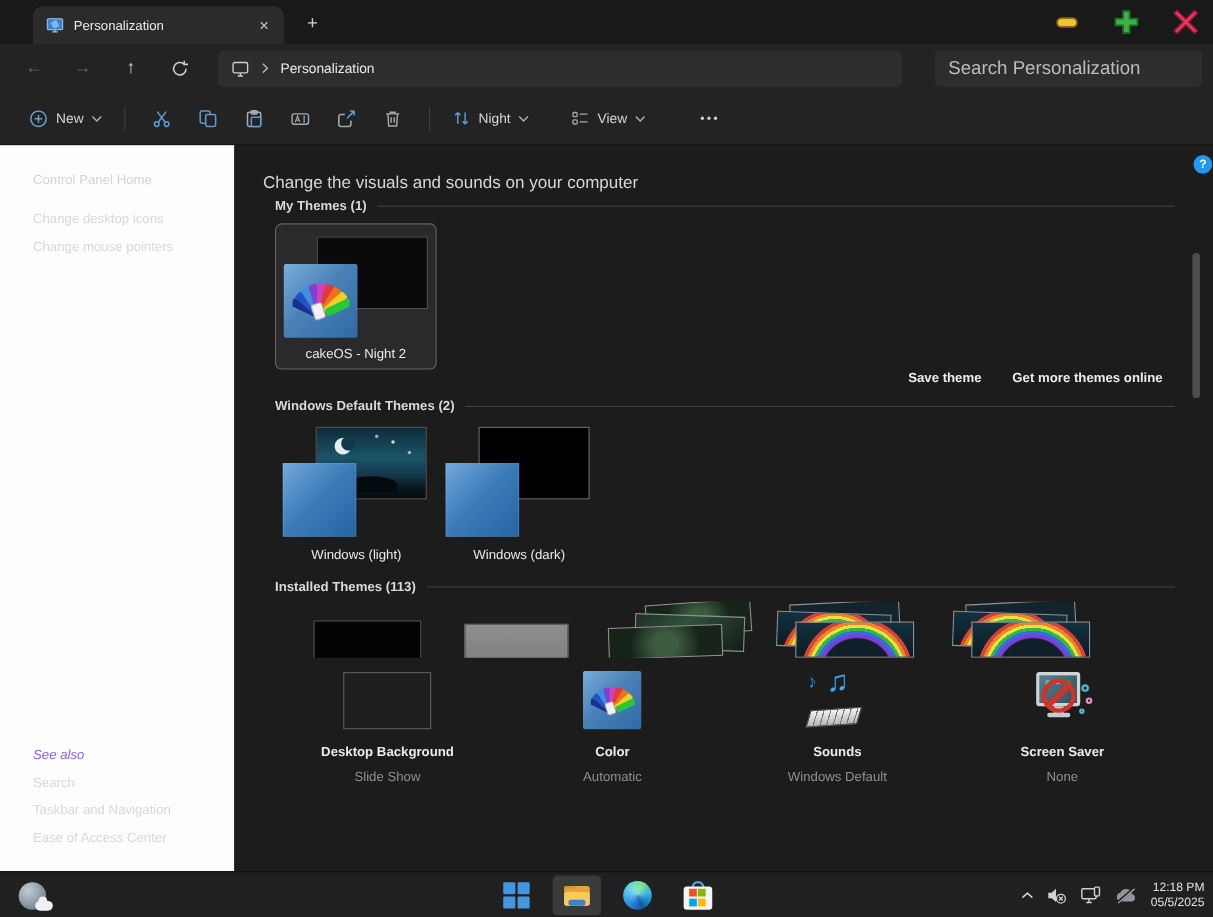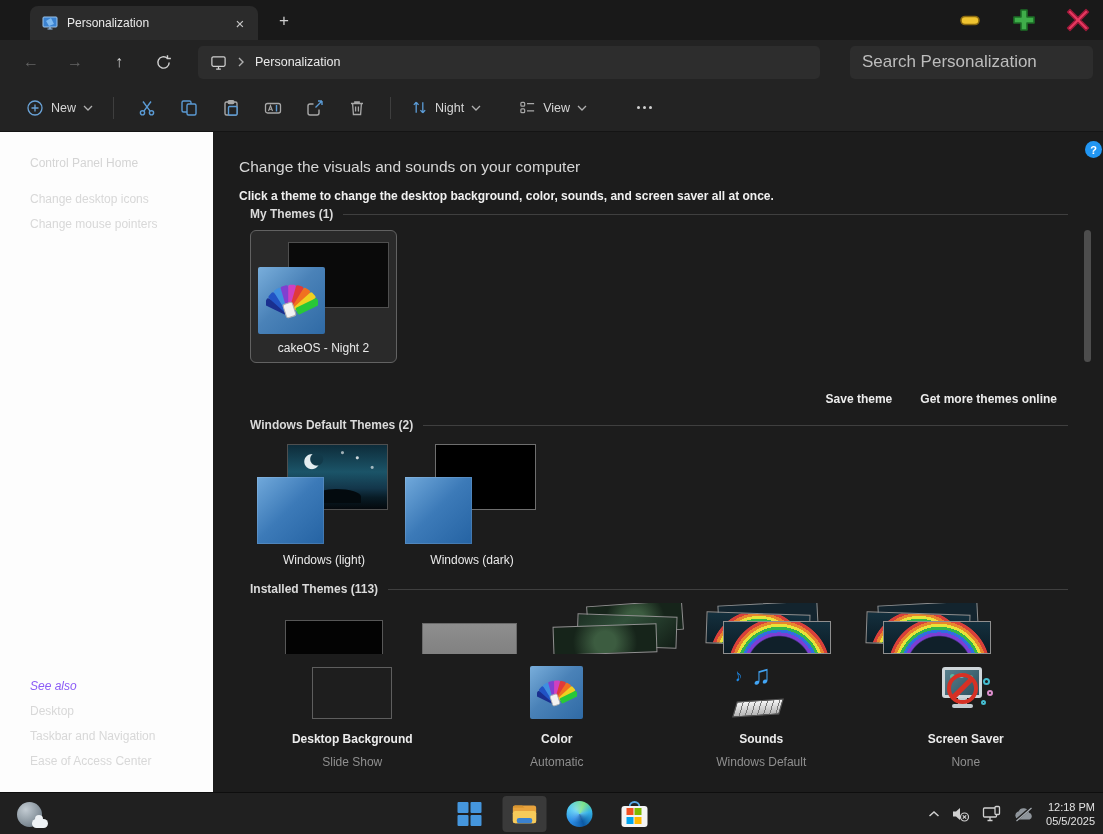--- a/index.html
+++ b/index.html
@@ -50,21 +50,21 @@
   .sec-header span { font-size:12px; font-weight:600; color:#dadada; white-space:nowrap; }
   .sec-header i { flex:1; border-top:1px solid #3f3f3f; margin-right:35px; }
 
   
   .theme-card { margin:9px 0 0 11px; width:147px; height:133px; border:1px solid #626262; border-radius:6px; background:#2a2a2a; position:relative; }
   .t-preview { position:absolute; left:37px; top:11px; width:101px; height:66px; background:#0a0a0a; border:1px solid #4f4f4f; }
   .swatch-box { position:absolute; left:7px; top:36px; width:67px; height:67px; border-radius:2px;
     background:linear-gradient(135deg,#79aedb 0%,#4a82b8 45%,#2f6aa5 100%); display:flex; align-items:center; justify-content:center; }
   .t-name { position:absolute; bottom:7px; width:100%; text-align:center; font-size:12px; color:#eaeaea; }
 
-  .links-row { margin-top:29px; display:flex; justify-content:flex-end; gap:28px; padding-right:46px; }
+  .links-row { margin-top:0; display:flex; justify-content:flex-end; gap:28px; padding-right:46px; }
   .action-link { font-size:12px; font-weight:600; color:#ececec; }
 
   .themes-row { margin-top:9px; padding-left:11px; display:flex; }
   .theme-item { width:148px; height:130px; position:relative; }
   .theme-item .t-preview { top:3px; }
   .preview-night { background:
       radial-gradient(circle at 29% 22%, #123a4a 0 6px, transparent 7px),
       radial-gradient(circle at 24% 26%, #e4edf0 0 7px, transparent 8px),
       radial-gradient(circle at 70% 20%, rgba(255,255,255,.8) 0 1px, transparent 2px),
       radial-gradient(circle at 85% 35%, rgba(255,255,255,.6) 0 1px, transparent 2px),
@@ -278,31 +278,30 @@
   <div class="app-body">
 
     <div class="sidebar">
       <div>
         <div class="sb-home">Control Panel Home</div>
         <div class="sb-link">Change desktop icons</div>
         <div class="sb-link">Change mouse pointers</div>
       </div>
       <div>
         <div class="sb-seealso">See also</div>
-        <div class="sb-link">Desktop</div>
+        <div class="sb-link">Search</div>
         <div class="sb-link">Taskbar and Navigation</div>
         <div class="sb-link">Ease of Access Center</div>
       </div>
     </div>
 
     <div class="main">
       <div class="help-btn">?</div>
 
       <div class="page-title">Change the visuals and sounds on your computer</div>
-      <div class="page-sub">Click a theme to change the desktop background, color, sounds, and screen saver all at once.</div>
 
       <div class="sec-header">
         <span>My Themes (1)</span>
           <i></i>
       </div>
 
       <div class="theme-card">
         <div class="t-preview"></div>
         <div class="swatch-box">
           <svg class="ic" width="52" height="52" viewBox="0 0 48 48">

